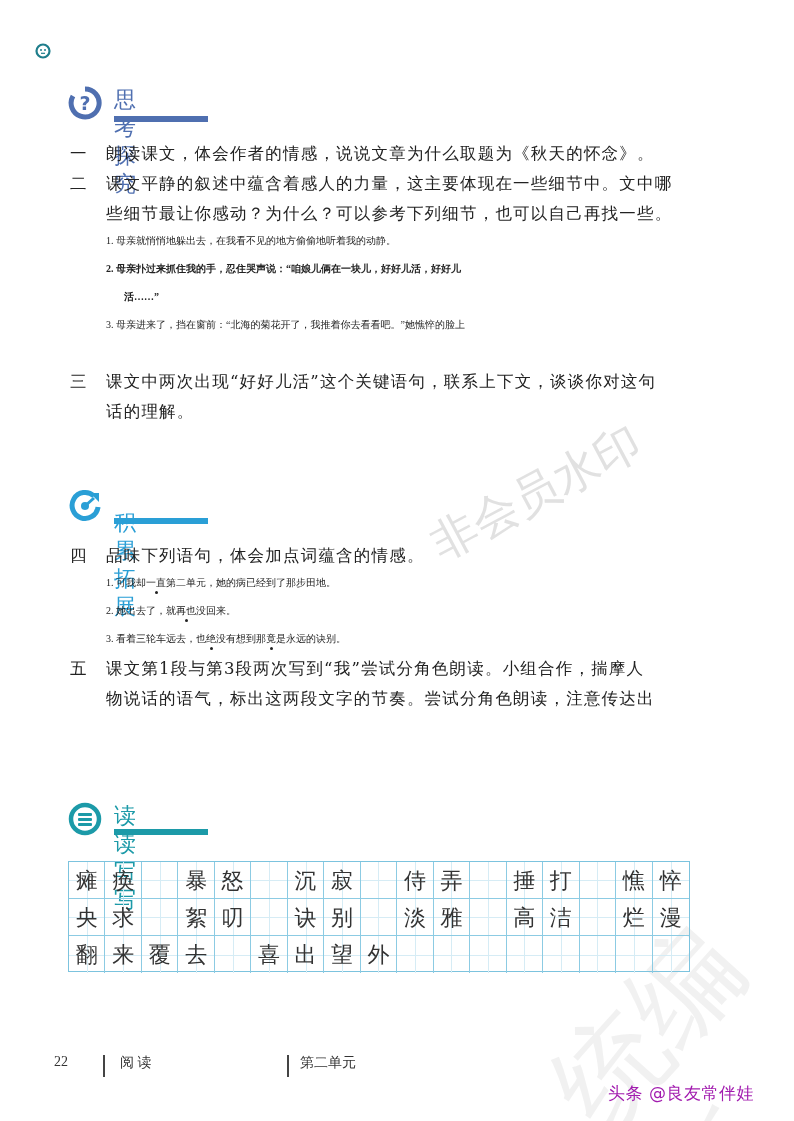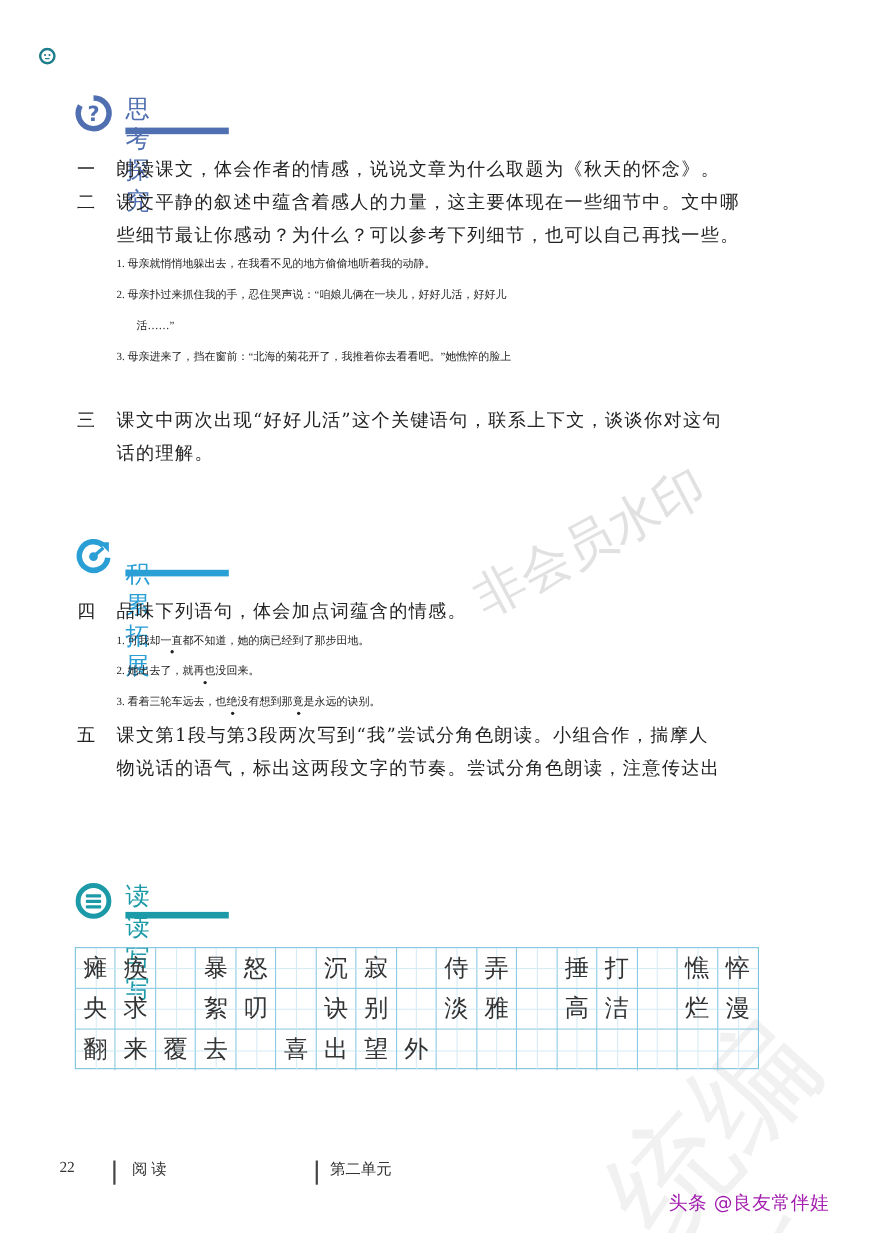--- a/index.html
+++ b/index.html
@@ -67,21 +67,21 @@
   <span class="num">二</span>
   <span class="txt">
     <span style="display:block">课文平静的叙述中蕴含着感人的力量，这主要体现在一些细节中。文中哪</span>
     <span style="display:block">些细节最让你感动？为什么？可以参考下列细节，也可以自己再找一些。</span>
   </span>
 </div>
 
 <div class="sub" style="top:227px;">
   <span>1. 母亲就悄悄地躲出去，在我看不见的地方偷偷地听着我的动静。</span>
 </div>
-<div class="sub" style="top:255px;">
+<div class="sub" style="top:255px;font-weight:bold;">
   <span style="display:block">2. 母亲扑过来抓住我的手，忍住哭声说：“咱娘儿俩在一块儿，好好儿活，好好儿</span>
   <span class="cont">活……”</span>
 </div>
 <div class="sub" style="top:311px;">
   <span style="display:block">3. 母亲进来了，挡在窗前：“北海的菊花开了，我推着你去看看吧。”她憔悴的脸上</span>
 </div>
 
 <div class="q" style="top:367px; height:60px;">
   <span class="num">三</span>
   <span class="txt">
@@ -100,21 +100,21 @@
   <div class="title" style="color:#2a9fd6;margin-top:21px;">积累拓展</div>
   <div class="bar" style="background:#2a9fd6;"></div>
 </div>
 
 <div class="q" style="top:541px;">
   <span class="num">四</span>
   <span class="txt">品味下列语句，体会加点词蕴含的情感。</span>
 </div>
 
 <div class="sub" style="top:569px;">
-  <span>1. 可我却</span><span class="dot">一直</span><span>都不知道，她的病已经到了那步田地。</span>
+  <span>1. 可我却</span><span class="dot">一直</span><span>第二单元，她的病已经到了那步田地。</span>
 </div>
 <div class="sub" style="top:597px;">
   <span>2. 她出去了，就</span><span class="dot">再也</span><span>没回来。</span>
 </div>
 <div class="sub" style="top:625px;">
   <span>3. 看着三轮车远去，也</span><span class="dot">绝</span><span>没有想到那</span><span class="dot">竟</span><span>是永远的诀别。</span>
 </div>
 
 <div class="q" style="top:654px; height:90px;">
   <span class="num">五</span>

